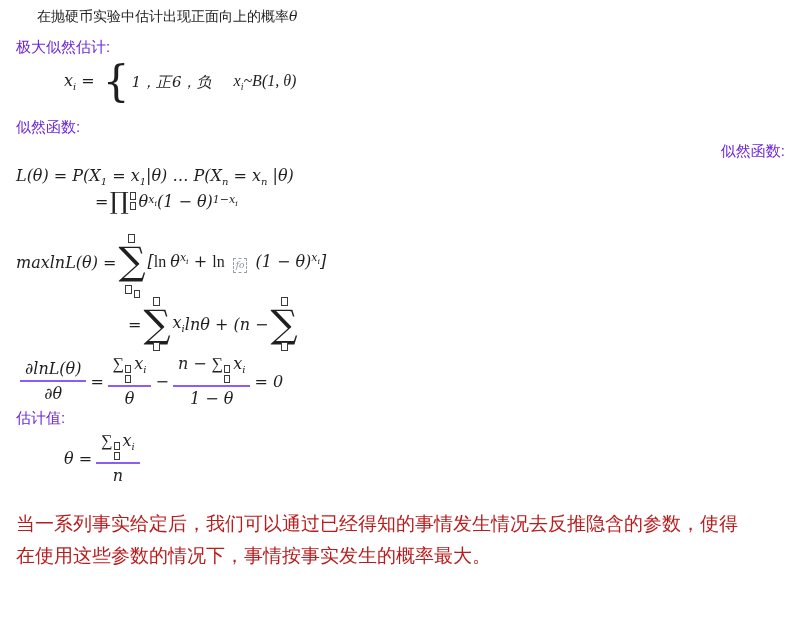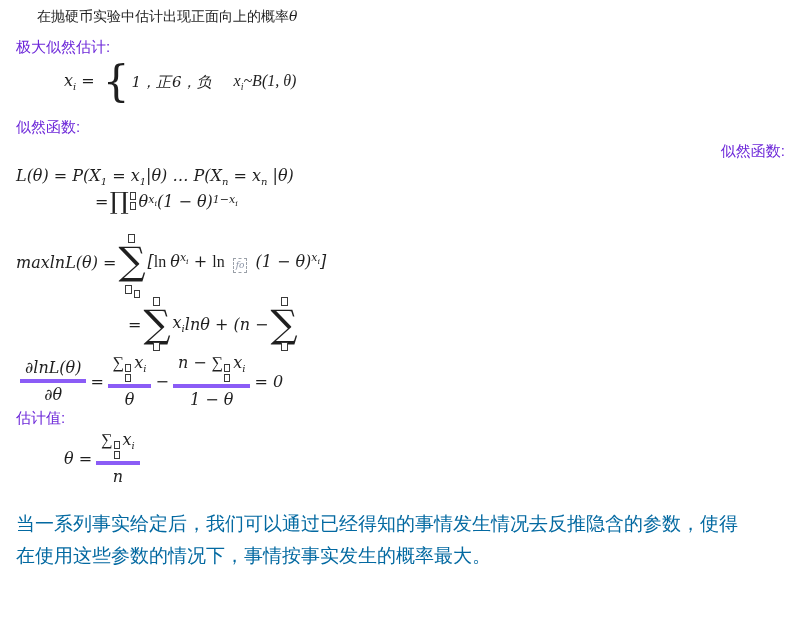--- a/index.html
+++ b/index.html
@@ -49,30 +49,30 @@
   .bigsum { display:inline-flex; flex-direction:column; align-items:center; gap:2px; margin:0 2px; }
   .sigma-big { font-style:normal; font-size:38px; line-height:32px; }
   .limrow { position:relative; height:12px; }
   .mbox-off { position:relative; top:4px; left:2px; }
 
   .maxrow { display:flex; align-items:center; margin-top:16px; height:64px; }
   .maxrow2 { display:flex; align-items:center; margin-left:112px; height:60px; }
 
   
   .frac { display:inline-flex; flex-direction:column; align-items:center; margin:0 4px; }
-  .frac .num { padding:0 5px 2px 5px; border-bottom:4px solid #8b5cf6; text-align:center; }
+  .frac .num { padding:0 5px 2px 5px; border-bottom:2px solid #8b5cf6; text-align:center; }
   .frac .den { padding-top:2px; text-align:center; }
   .deriv-row { display:flex; align-items:center; height:50px; margin-top:2px; }
   .est-row { display:flex; align-items:center; height:56px; margin-top:2px; margin-left:48px; }
 
   
   .fo { display:inline-block; border:1px dashed #9aa0a8; font-family:"DejaVu Serif",serif;
         font-size:9px; line-height:11px; color:#8a93a5; padding:1px 2px; margin:0 8px; }
 
-  .footer { margin-top:22px; font-size:19px; line-height:32px; color:#0369a1; }
+  .footer { margin-top:22px; font-size:19px; line-height:32px; color:#b91c1c; }
 </style>
 </head>
 <body>
 
 <div class="page">
 
   <p class="intro"><span>在抛硬币实验中估计出现正面向上的概率</span><span class="mi">θ</span></p>
 
   <h2 class="hd hd-mle">极大似然估计:</h2>
 

